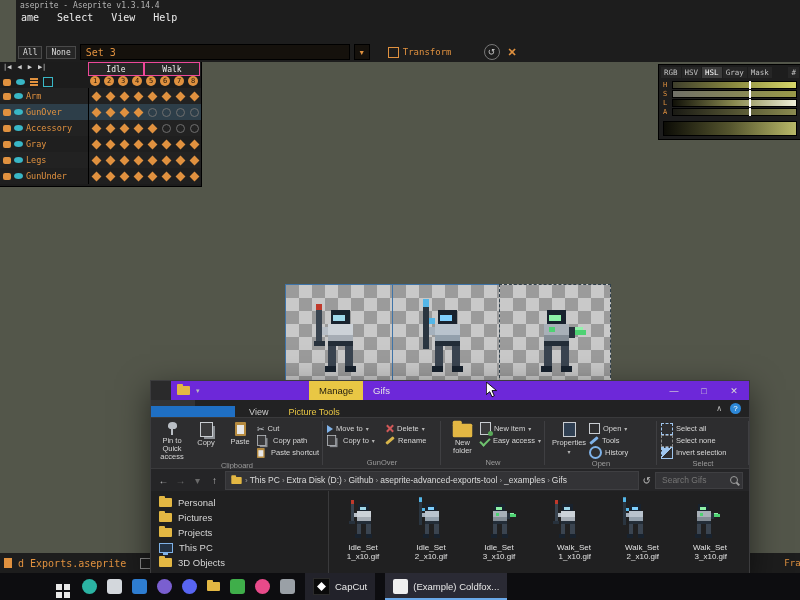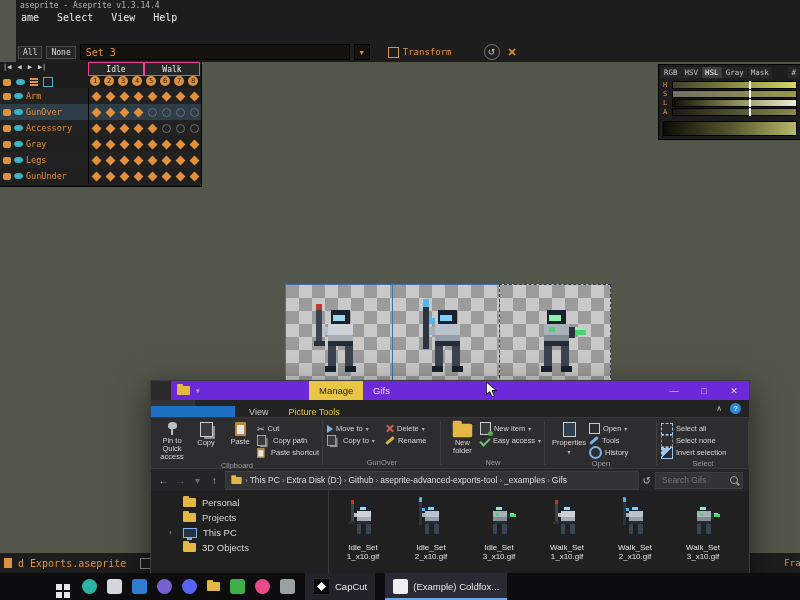--- a/index.html
+++ b/index.html
@@ -139,29 +139,29 @@
   .sep{color:#9a9a9a;font-size:8px;}
   .crumb{color:#dcdcdc;font-size:8.5px;white-space:nowrap;}
   .refresh{color:#bdbdbd;font-size:10px;}
   .searchbar{width:88px;height:17px;background:#333336;border:1px solid #3f3f42;display:flex;align-items:center;gap:3px;padding:0 4px;box-sizing:border-box;}
   .searchinput{flex:1;min-width:0;background:transparent;border:0;outline:0;color:#bdbdbd;font-size:8.5px;font-family:"Liberation Sans",sans-serif;}
   .mag{width:6px;height:6px;border:1.5px solid #9b9b9b;border-radius:50%;position:relative;flex:none;}
   .mag::after{content:"";position:absolute;right:-3px;bottom:-1px;width:4px;height:1.5px;background:#9b9b9b;transform:rotate(45deg);}
 
   .ex-body{position:absolute;left:0;top:110px;right:0;bottom:0;background:#202021;}
   #sidebar{position:absolute;left:0;top:0;width:178px;bottom:0;border-right:1px solid #3a3a3c;padding-top:4px;box-sizing:border-box;}
-  .side-item{display:flex;align-items:center;gap:6px;height:15px;padding-left:32px;color:#d6d6d6;font-size:9.5px;}
+  .side-item{display:flex;align-items:center;gap:6px;height:15px;padding-left:8px;color:#d6d6d6;font-size:9.5px;}
   .chev{width:8px;margin-left:-14px;color:#9a9a9a;font-size:8px;}
   .pcicon{width:12px;height:8px;border:1px solid #7fb2e8;background:#233244;position:relative;display:inline-block;}
   .pcicon::after{content:"";position:absolute;left:3px;bottom:-3px;width:5px;height:2px;background:#7fb2e8;}
   #files{position:absolute;left:178px;top:0;right:0;bottom:0;}
   .file{position:absolute;width:64px;top:6px;text-align:center;}
   .file svg{display:block;margin:0 auto;}
   .flabel{margin-top:2px;font-size:8px;color:#e2e2e2;line-height:1.15;}
-  .flabel.wrap{width:48px;margin-left:auto;margin-right:auto;}
+  .flabel.wrap{width:48px;margin-left:auto;margin-right:auto;text-align:right;}
 
   
   #taskbar{position:absolute;left:0;top:573px;width:800px;height:27px;background:#0d0d10;display:flex;align-items:center;gap:10px;padding-left:56px;box-sizing:border-box;}
   .tb-start{width:6px;height:6px;background:#e8e8e8;box-shadow:8px 0 #e8e8e8,0 8px #e8e8e8,8px 8px #e8e8e8;margin-right:10px;flex:none;}
   .tb-circle{width:15px;height:15px;border-radius:50%;flex:none;}
   .tb-square{width:15px;height:15px;border-radius:3px;flex:none;}
   .tb-fold{flex:none;}
   .tb-win{display:flex;align-items:center;gap:5px;background:#22222a;height:27px;padding:0 8px;flex:none;}
   .tb-win.active{background:#2a2a34;box-shadow:inset 0 -2px 0 #6aa8e8;}
   .tb-win span.lbl{font-size:9.5px;color:#e8e8e8;white-space:nowrap;}
@@ -741,20 +741,24 @@
     </div>
 
     <div class="ex-body">
       <div id="sidebar">
           <div class="side-item">
             <span class="fold"></span>
             <span>Personal</span>
           </div>
           <div class="side-item">
             <span class="fold"></span>
+            <span>Pictures</span>
+          </div>
+          <div class="side-item">
+            <span class="fold"></span>
             <span>Projects</span>
           </div>
           <div class="side-item">
             <span class="chev">›</span>
             <span class="pcicon"></span>
             <span>This PC</span>
           </div>
           <div class="side-item">
             <span class="fold"></span>
             <span>3D Objects</span>

